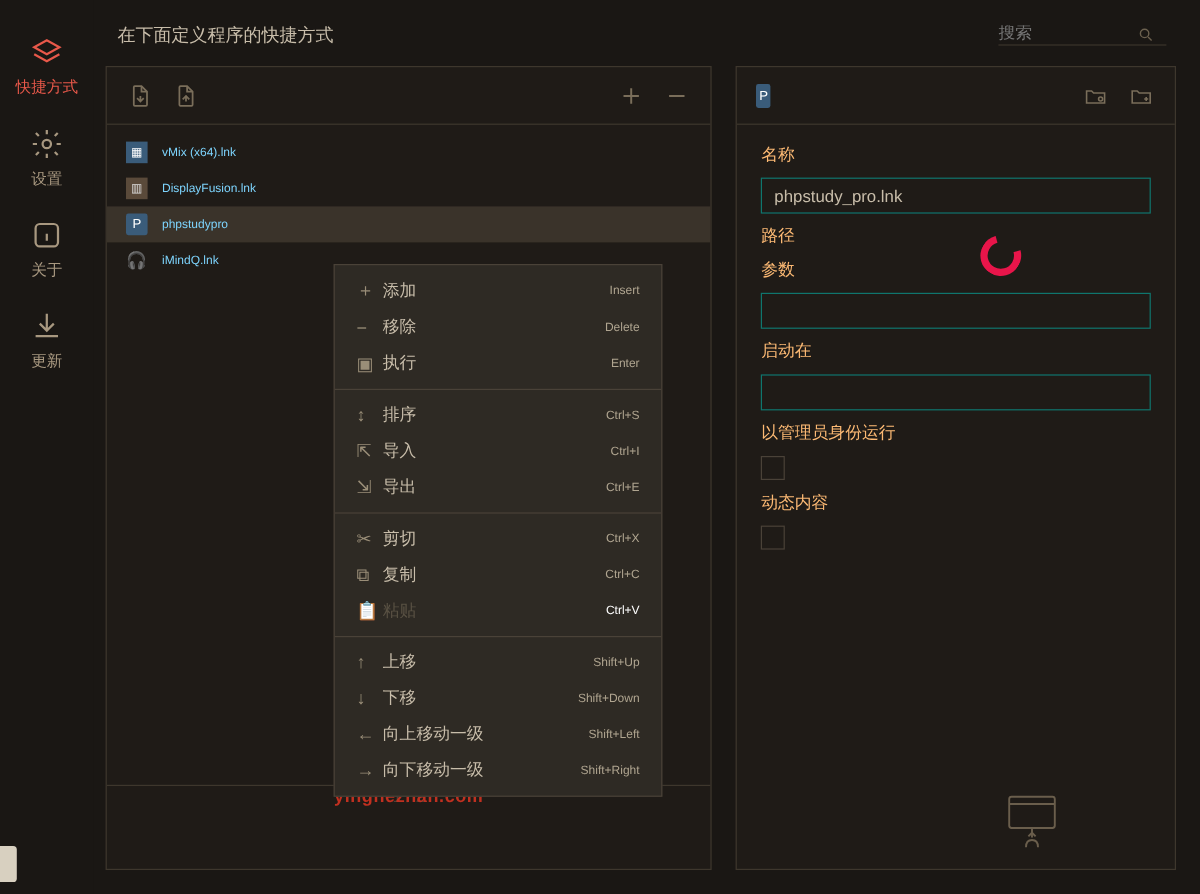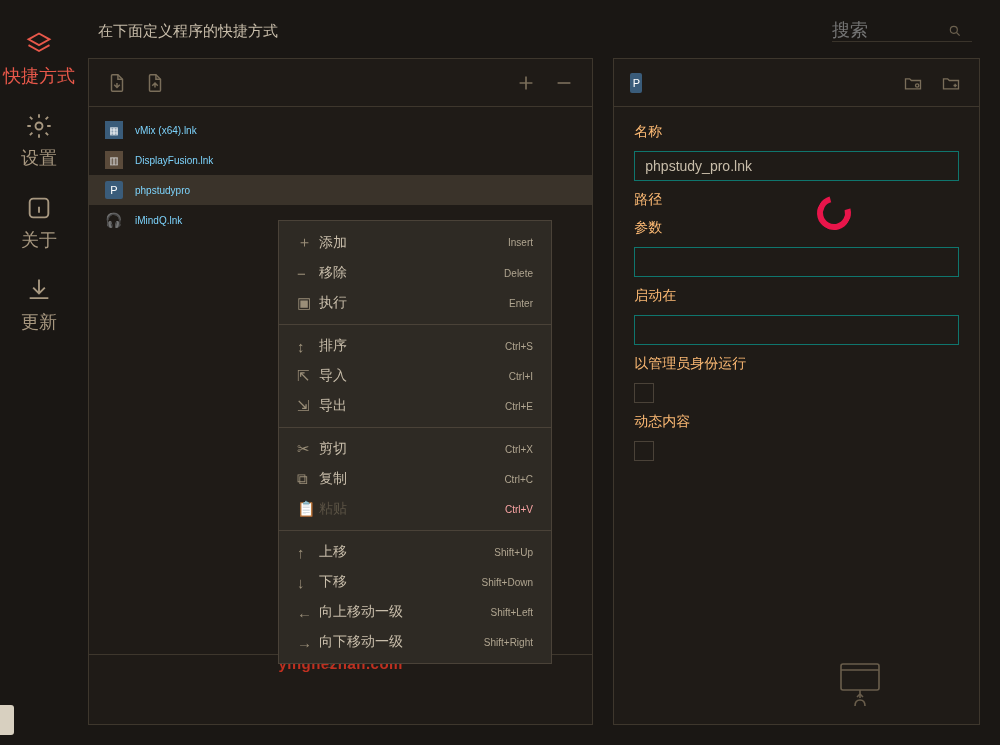--- a/index.html
+++ b/index.html
@@ -26,42 +26,43 @@
   width: 100%;
   display: flex;
   flex-direction: column;
   align-items: center;
   padding: 10px 0 14px 0;
   cursor: pointer;
   color: #a89880;
 }
 .sidebar-item.active { color: #e8584a; }
 .sidebar-item .icon { font-size: 26px; line-height: 1; }
-.sidebar-item .label { font-size: 18px; margin-top: 6px; }
+.sidebar-item .label { font-size: 13px; margin-top: 6px; }
 .main { flex: 1; display: flex; flex-direction: column; padding: 0; }
 .top-bar {
   display: flex;
   align-items: center;
   justify-content: space-between;
   padding: 20px 28px 16px 20px;
 }
 .instruction { color: #c8bdaa; font-size: 15px; }
 .search-box {
   display: flex;
   align-items: center;
   border-bottom: 1px solid #3a342b;
   width: 140px;
 }
 .search-input {
   background: transparent;
   border: none;
   color: #84cc16;
-  font-size: 18px;
+  font-size: 14px;
   outline: none;
   width: 110px;
+  font-family: Liberation Mono, monospace;
 }
 .search-icon { color: #6c614f; font-size: 14px; margin-left: 6px; }
 .content { display: flex; gap: 20px; padding: 0 20px 20px 10px; flex: 1; }
 .panel {
   border: 1px solid #3e372d;
   background: #1f1b17;
   flex: 1;
   display: flex;
   flex-direction: column;
   position: relative;
@@ -152,21 +153,21 @@
   padding: 6px 18px;
   cursor: pointer;
   color: #c8bdaa;
   font-size: 14px;
 }
 .menu-item.disabled { color: #5a5244; cursor: default; }
 .menu-icon { width: 22px; font-size: 15px; color: #9a8e78; display: inline-flex; }
 .menu-item.disabled .menu-icon { color: #5a5244; }
 .menu-label { flex: 1; }
 .menu-shortcut { color: #b0a590; font-size: 10px; }
-.menu-item.disabled .menu-shortcut { color: #fca5a5; }
+.menu-item.disabled .menu-shortcut { color: #ffffff; }
 .menu-sep { height: 1px; background: #4a4238; margin: 6px 0; }
 .donut {
   position: absolute;
   left: 817px;
   top: 196px;
   width: 34px; height: 34px;
   border: 6px solid #e8154a;
   border-radius: 50%;
   border-top-color: transparent;
   transform: rotate(30deg);

